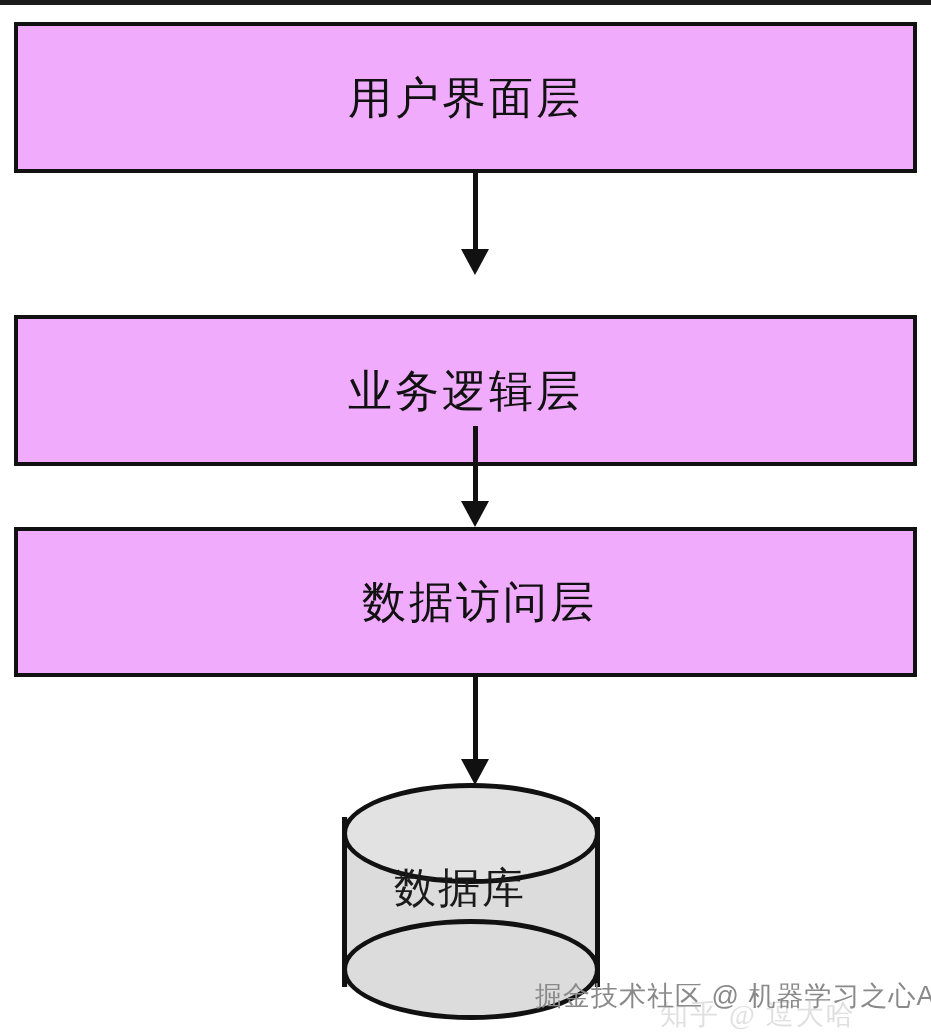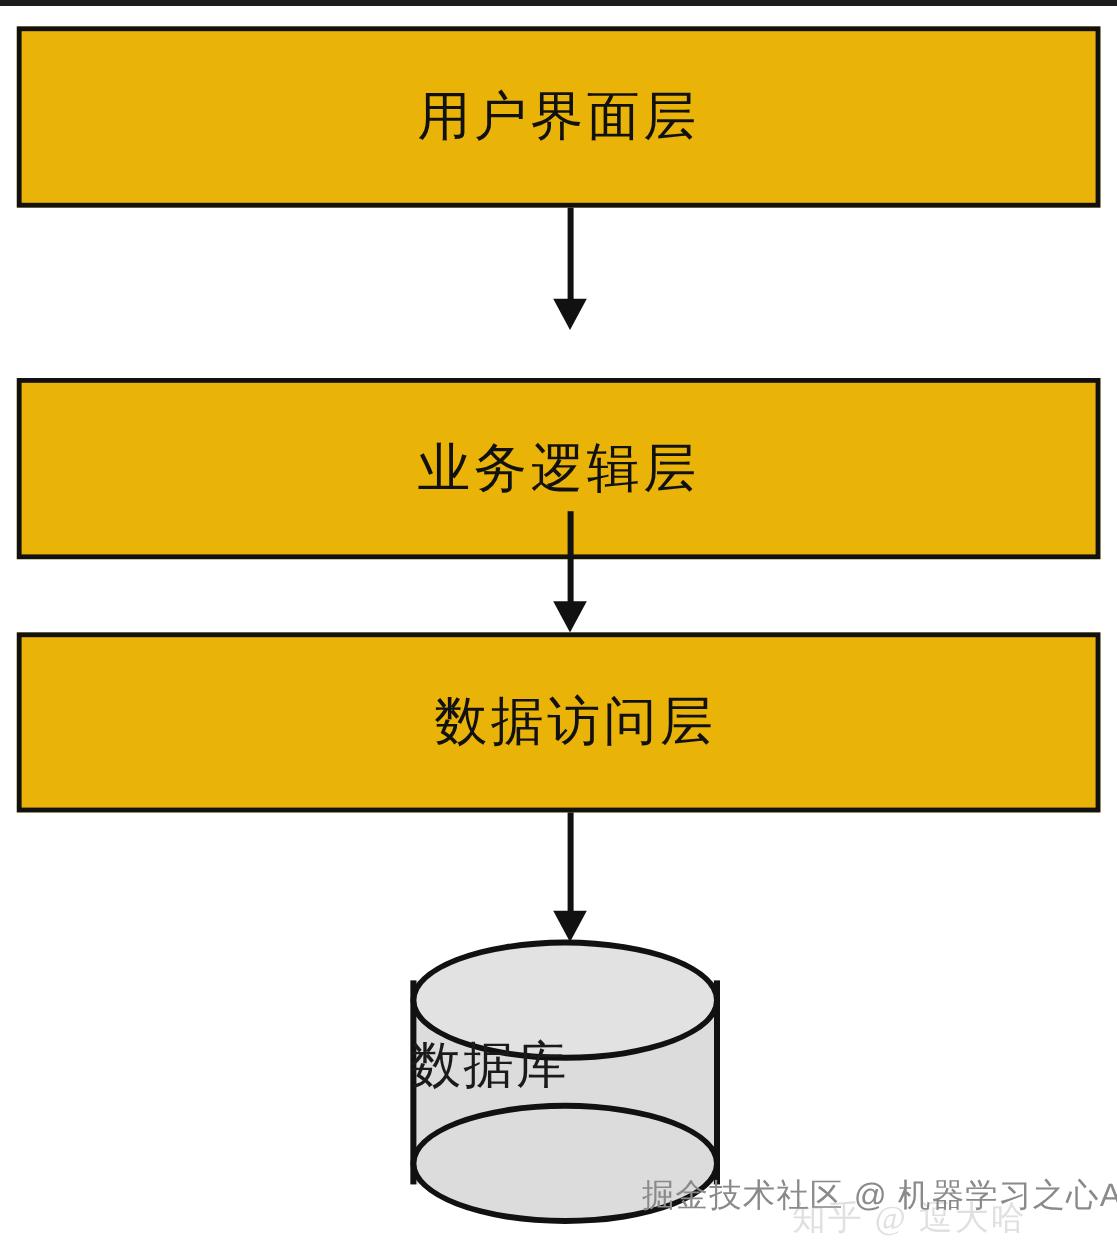--- a/index.html
+++ b/index.html
@@ -26,21 +26,21 @@
     height: 5px;
     background: #1c1c1c;
   }
   
   .layer-box {
     position: absolute;
     left: 14px;
     width: 903px;           
     box-sizing: border-box;
     border: 4px solid #111111;
-    background: #eab308;
+    background: #f0abfc;
     display: flex;
     align-items: center;
     justify-content: center;
   }
   .layer-box .layer-label {
     font-size: 44px;
     letter-spacing: 3px;
     color: #111111;
     line-height: 1;
     white-space: nowrap;
@@ -123,20 +123,21 @@
     box-sizing: border-box;
     background: #e2e2e2;
     border: 5px solid #111111;
     border-radius: 50%;
   }
   #cylinder .cyl-label {
     position: absolute;
     left: 0;
     top: 84px;
     width: 236px;
+    text-align: center;
     font-size: 42px;
     letter-spacing: 2px;
     color: #1a1a1a;
     line-height: 1;
     z-index: 5;
     white-space: nowrap;
   }
 
   
   #watermark-primary {

